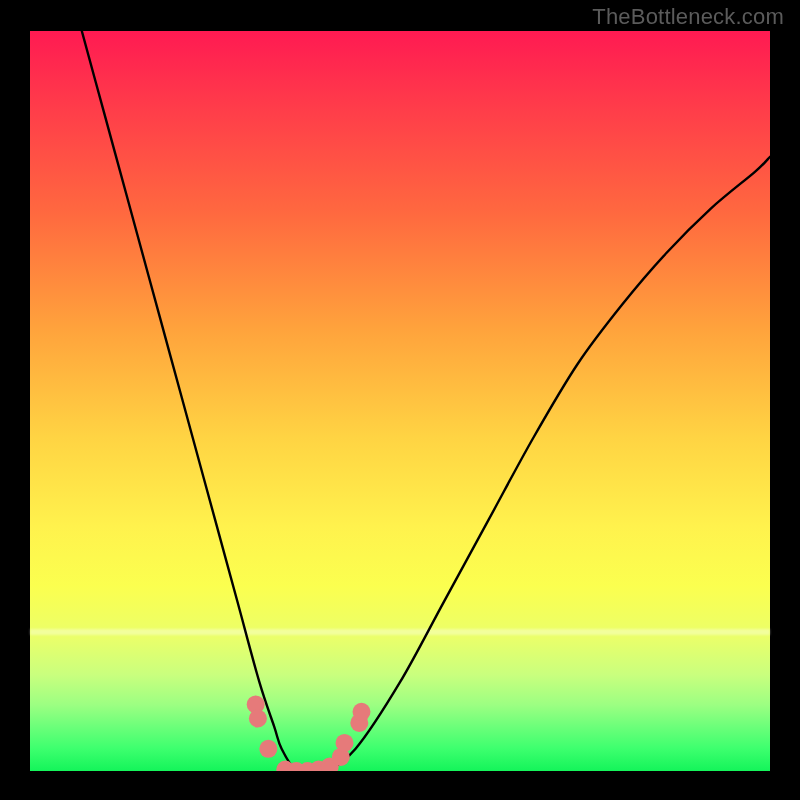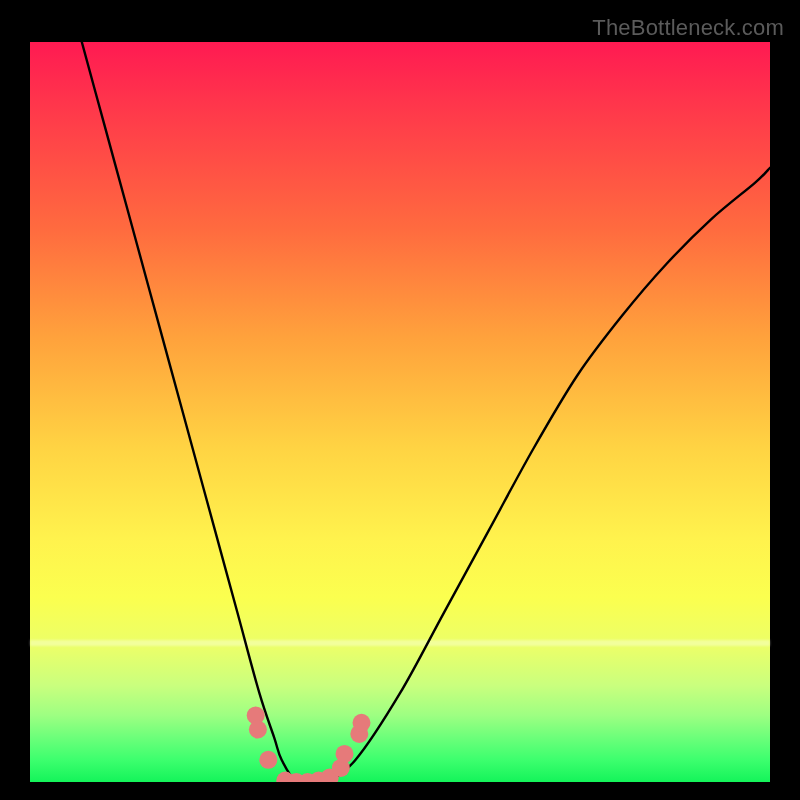--- a/index.html
+++ b/index.html
@@ -7,21 +7,21 @@
     padding: 0;
     width: 800px;
     height: 800px;
     background: #000;
     overflow: hidden;
     font-family: Arial, Helvetica, sans-serif;
   }
   .frame {
     position: absolute;
     left: 0;
-    top: 12px;
+    top: 1px;
     width: 800px;
     height: 628px;
     background: #000;
   }
   .plot {
     position: absolute;
     left: 30px;
     top: 30px;
     width: 740px;
     height: 740px;

